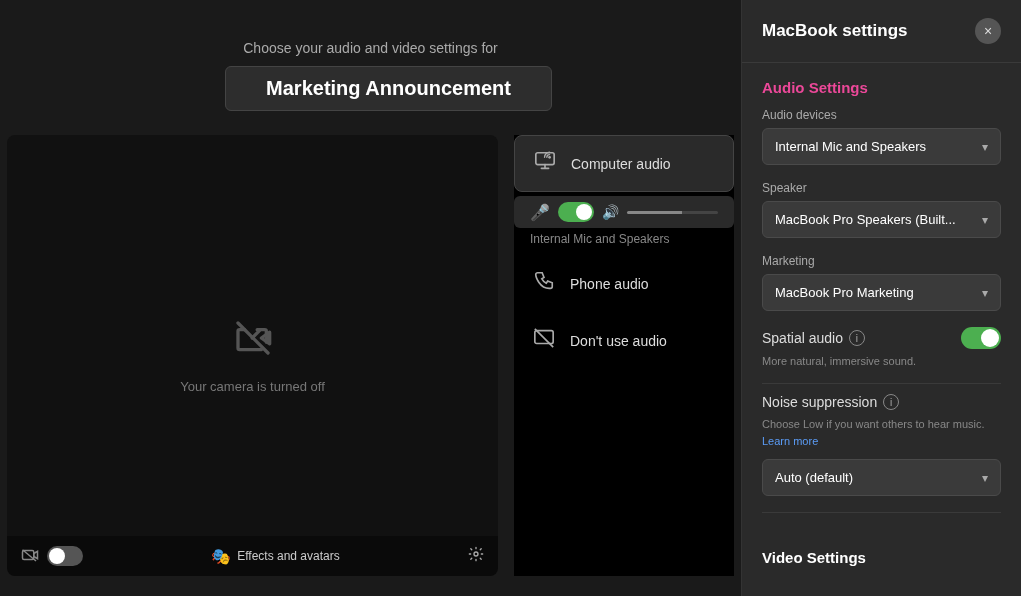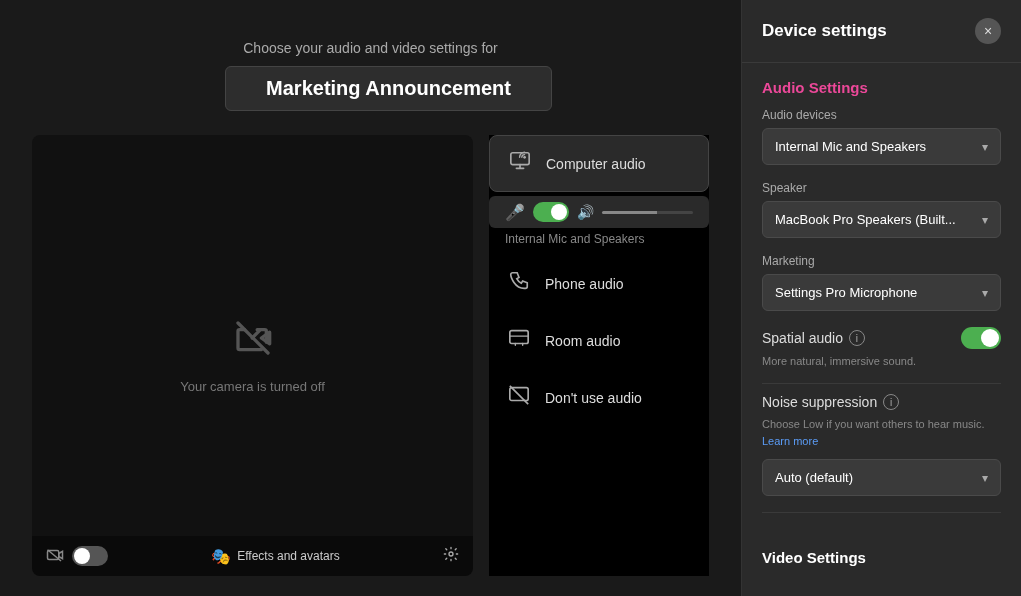--- a/index.html
+++ b/index.html
@@ -13,21 +13,21 @@
       display: flex;
     }
 
     
     .left-panel {
       flex: 1;
       display: flex;
       flex-direction: column;
       align-items: center;
       justify-content: flex-start;
-      padding: 40px 32px 20px;
+      padding: 40px 7px 20px;
       background: #1a1a1a;
       position: relative;
     }
 
     .announcement-header {
       text-align: center;
       margin-bottom: 24px;
     }
 
     .announcement-header .choose-text {
@@ -441,46 +441,37 @@
 
       <div class="audio-option-item">
         <span class="audio-option-icon">
           <svg width="22" height="22" viewBox="0 0 24 24" fill="none">
             <path d="M6 3h4l2 5-2.5 1.5c1 2 3 4 5 5L16 12l5 2v4a2 2 0 01-2 2C7 21 3 7 3 5a2 2 0 012-2z" stroke="#aaa" stroke-width="1.8"></path>
           </svg>
         </span>
         <span class="audio-option-label">Phone audio</span>
       </div>
 
-      <div class="audio-option-item">
-        <span class="audio-option-icon">
-          <svg width="22" height="22" viewBox="0 0 24 24" fill="none">
-            <rect x="2" y="4" width="20" height="14" rx="2" stroke="#aaa" stroke-width="1.8"></rect>
-            <path d="M8 18v2M16 18v2M2 10h20" stroke="#aaa" stroke-width="1.5" stroke-linecap="round"></path>
-          </svg>
-        </span>
-        <span class="audio-option-label">Room audio</span>
-      </div>
 
       <div class="audio-option-item">
         <span class="audio-option-icon">
           <svg width="22" height="22" viewBox="0 0 24 24" fill="none">
             <rect x="2" y="4" width="20" height="14" rx="2" stroke="#aaa" stroke-width="1.8"></rect>
             <line x1="2" y1="2" x2="22" y2="22" stroke="#aaa" stroke-width="1.8"></line>
           </svg>
         </span>
         <span class="audio-option-label">Don't use audio</span>
       </div>
     </div>
   </div>
 </div>
 
 <div class="right-panel">
   <div class="device-settings-header">
-    <div class="device-settings-title">Device settings</div>
+    <div class="device-settings-title">MacBook settings</div>
     <div class="close-btn">×</div>
   </div>
 
   <div class="settings-content">
     <div class="settings-section-title">Audio Settings</div>
 
     <div class="settings-group">
       <div class="settings-label">Audio devices</div>
       <div class="settings-dropdown">
         <span>Internal Mic and Speakers</span>
@@ -492,21 +483,21 @@
       <div class="settings-label">Speaker</div>
       <div class="settings-dropdown">
         <span>MacBook Pro Speakers (Built...</span>
         <span class="chevron">▾</span>
       </div>
     </div>
 
     <div class="settings-group">
       <div class="settings-label">Marketing</div>
       <div class="settings-dropdown">
-        <span>Settings Pro Microphone</span>
+        <span>MacBook Pro Marketing</span>
         <span class="chevron">▾</span>
       </div>
     </div>
 
     <div class="settings-group">
       <div class="spatial-audio-row">
         <div class="spatial-audio-label">
           <span>Spatial audio</span>
           <span class="info-icon">i</span>
         </div>

